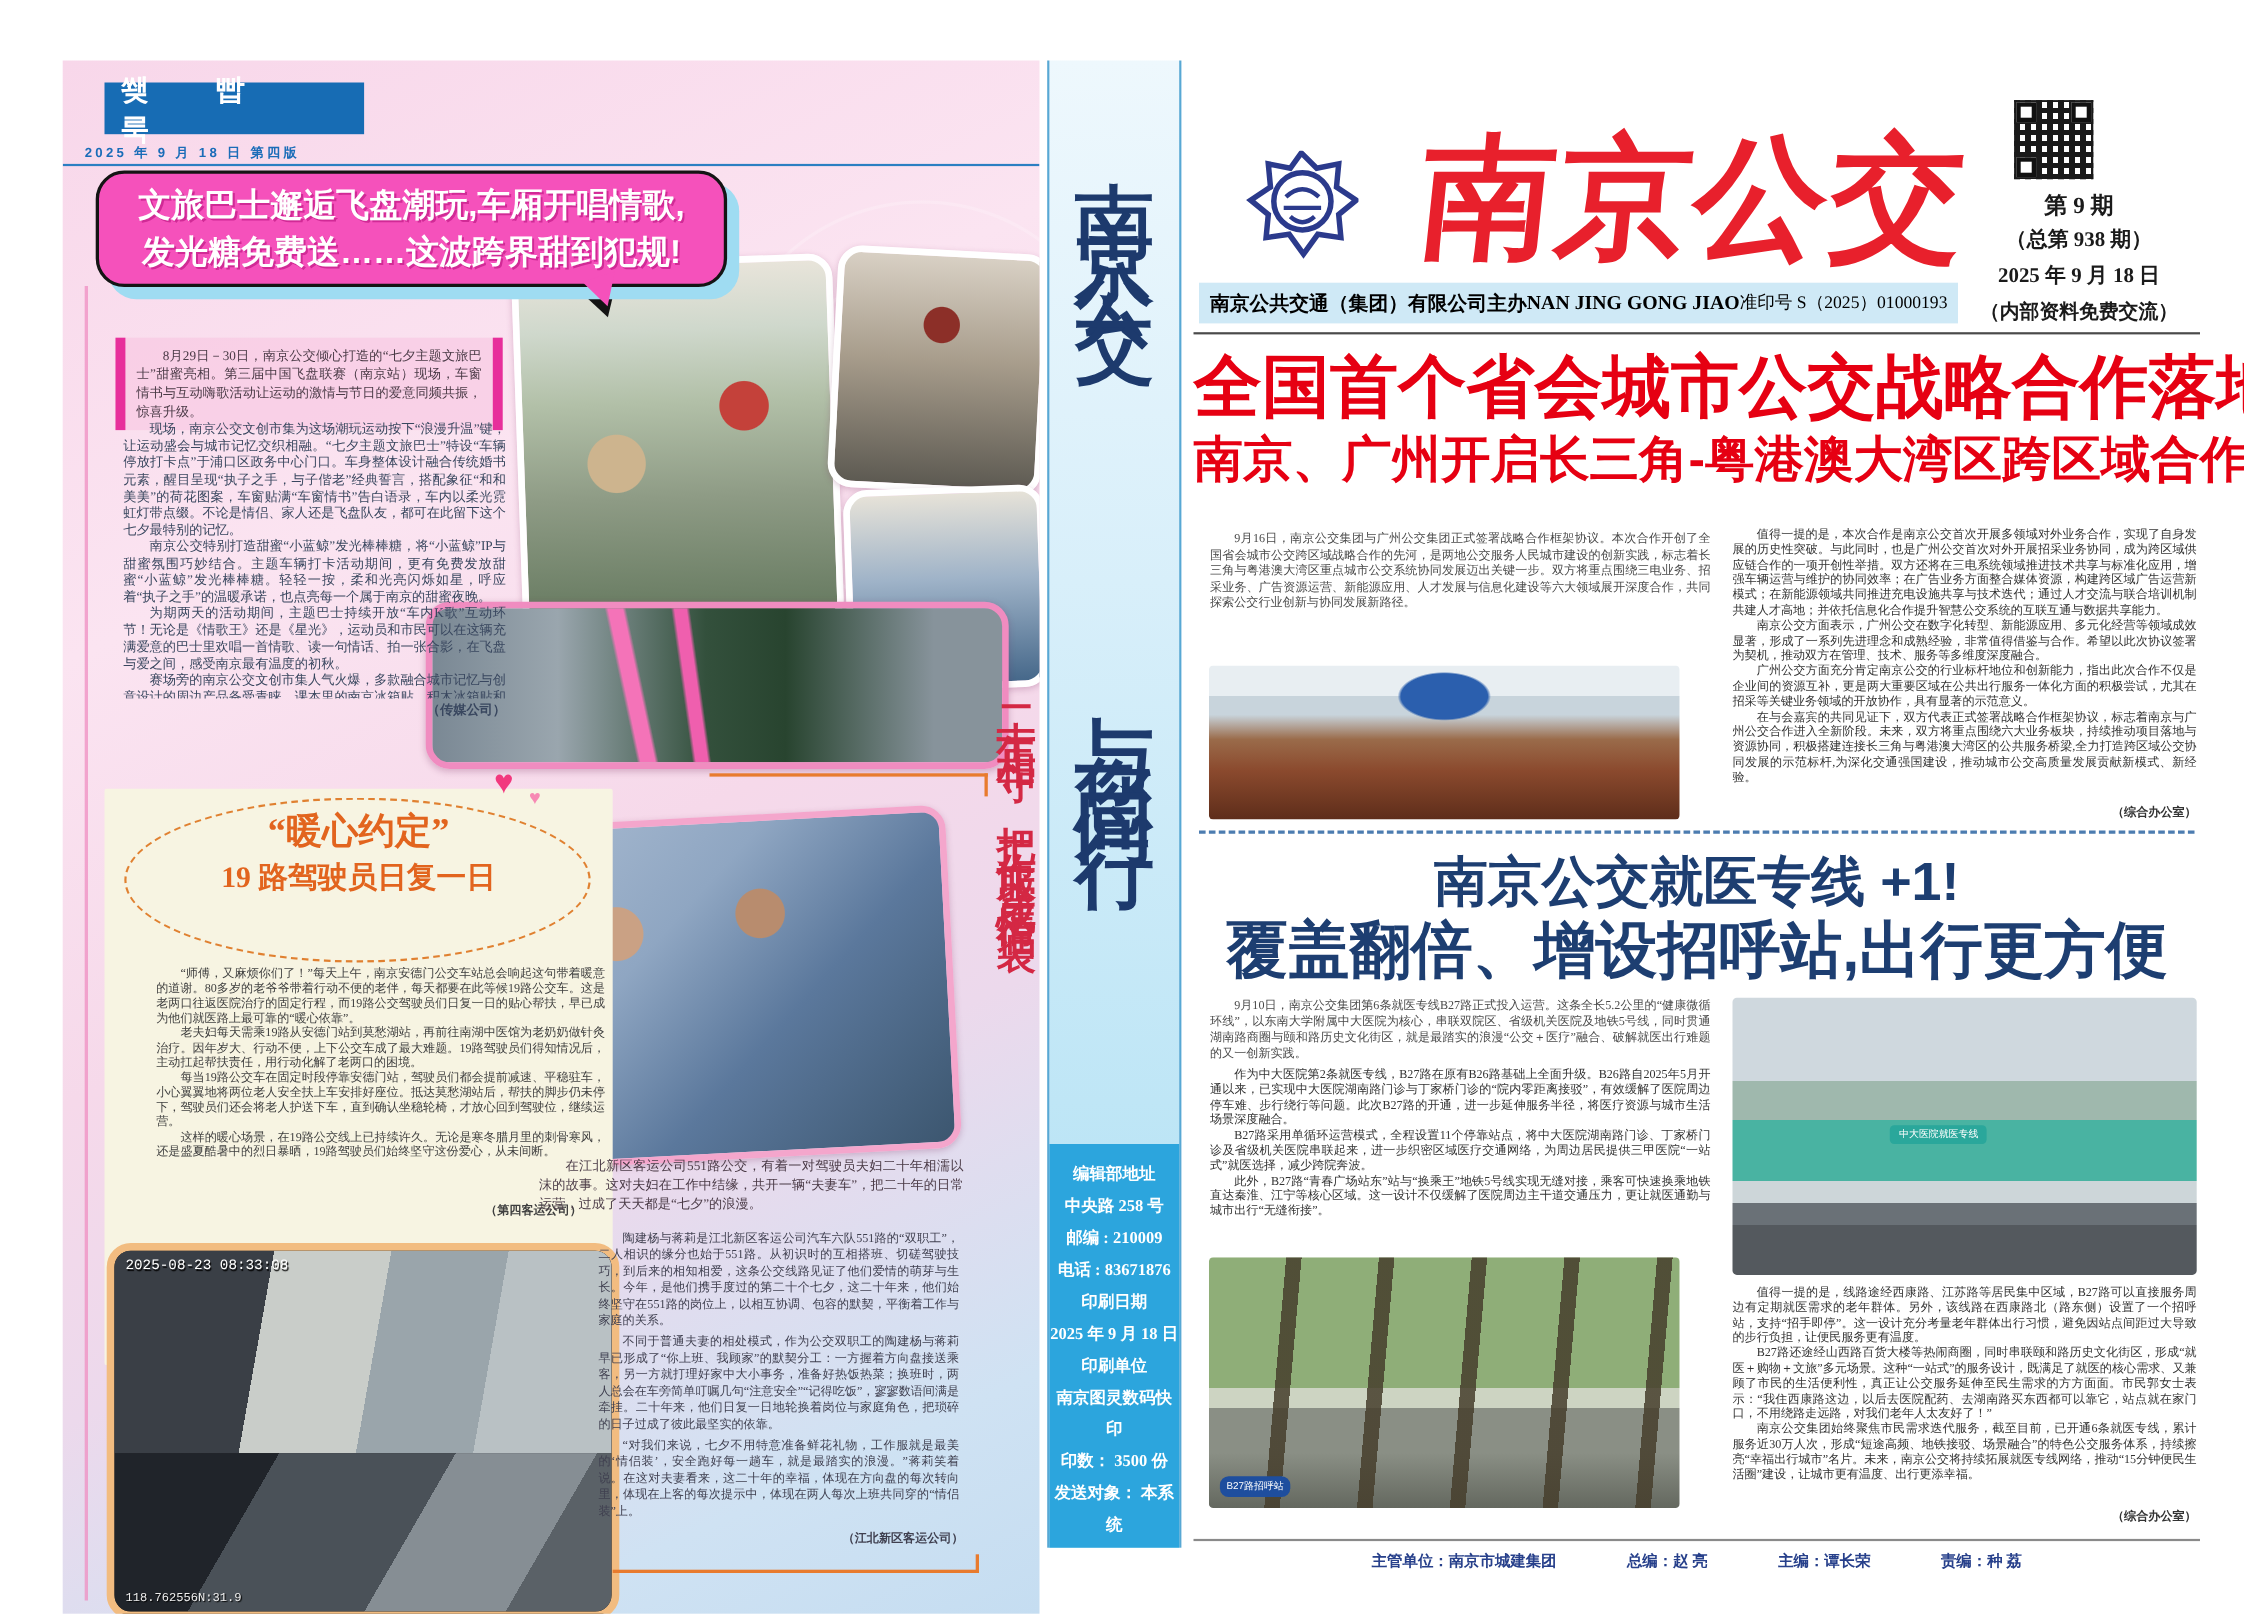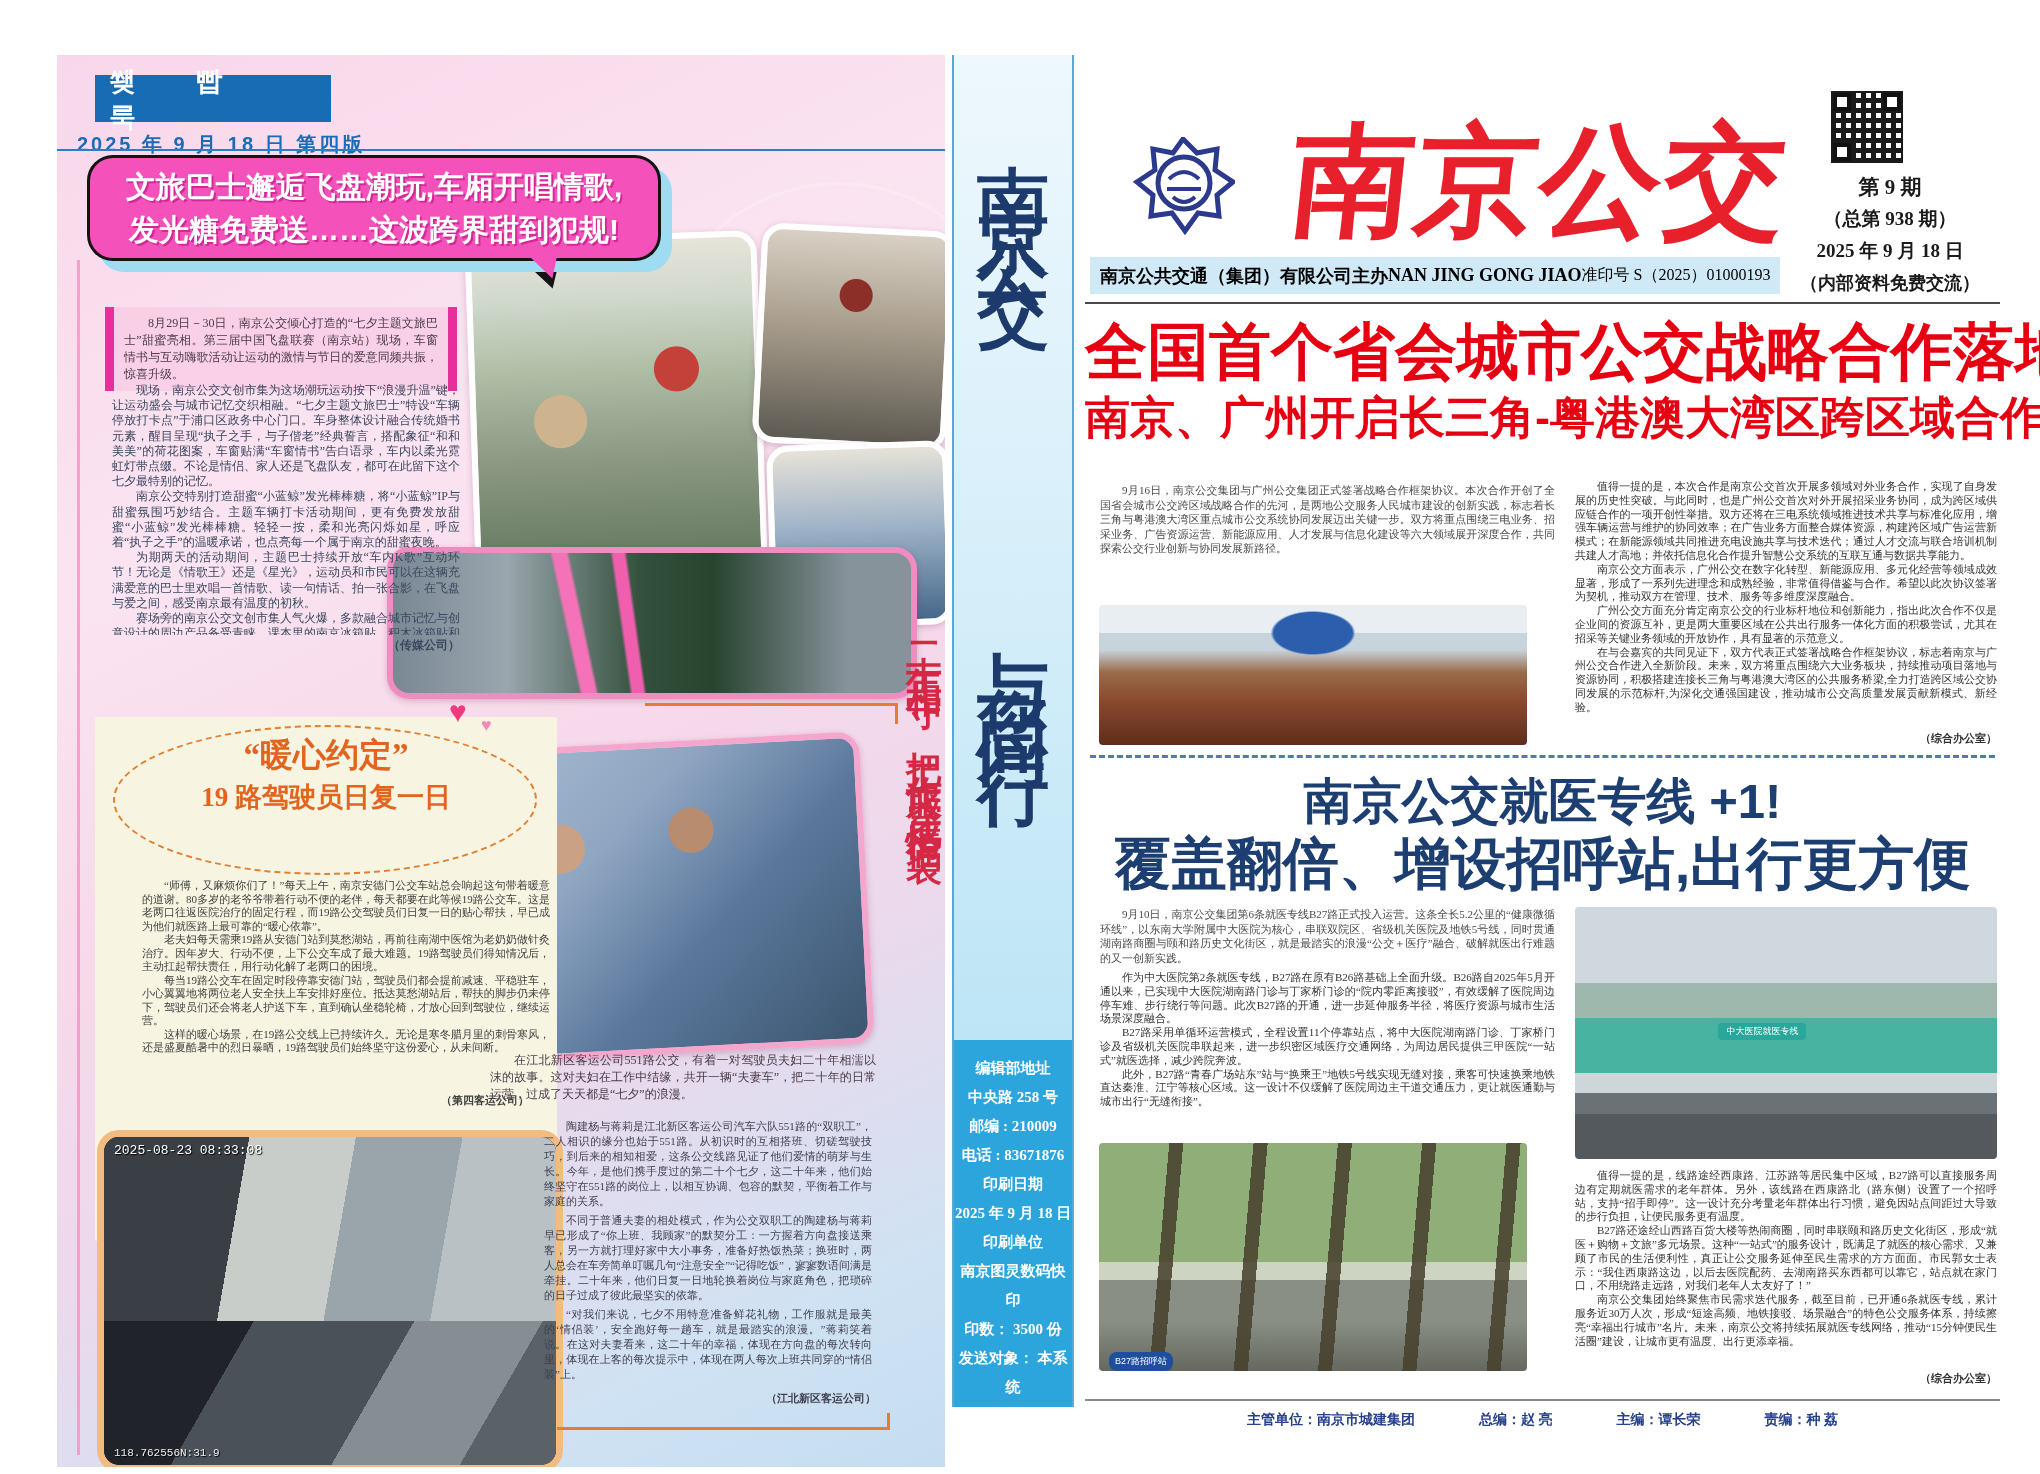--- a/index.html
+++ b/index.html
@@ -9,21 +9,21 @@
   
   .page-left{left:57px;top:55px;width:888px;height:1412px;
     background:
       radial-gradient(circle at 88% 22%, rgba(255,255,255,.0) 0 120px, rgba(255,255,255,.25) 121px 123px, transparent 124px 180px, rgba(255,255,255,.2) 181px 183px, transparent 184px),
       linear-gradient(155deg,#f8d7ea 0%,#fbe4f1 30%,#f6d9ea 52%,#ecd9ec 68%,#cfe2f3 88%,#c5ddf1 100%);
     overflow:hidden;}
   .edition-box{left:38px;top:20px;width:236px;height:47px;background:#176cb4;color:#fff;
     font-family:"Liberation Sans","DejaVu Sans",sans-serif;font-size:27px;font-weight:bold;
     display:flex;align-items:center;justify-content:center;letter-spacing:26px;padding-left:14px;box-sizing:border-box;}
   .date-line{left:20px;top:76px;color:#1a6cb8;font-family:"Liberation Sans","DejaVu Sans",sans-serif;
-    font-size:20px;font-weight:bold;letter-spacing:3px;}
+    font-size:12px;font-weight:bold;letter-spacing:3px;}
   .blue-rule{left:0;top:94px;width:888px;height:2px;background:#2b7fc2;}
   .side-rule{left:20px;top:205px;width:3px;height:1195px;background:#ef8ec2;opacity:.75;}
   .bubble{left:30px;top:100px;width:568px;height:100px;background:#f551bb;border:3px solid #141414;
     border-radius:26px;box-shadow:11px 11px 0 0 #9fdcf2;display:flex;flex-direction:column;
     align-items:center;justify-content:center;z-index:5;}
   .bubble div{color:#fff;font-family:"Liberation Sans","DejaVu Sans",sans-serif;font-weight:900;
     font-size:30px;line-height:1.45;text-shadow:2px 2px 0 #d12a96;white-space:nowrap;}
   .tailA{left:470px;top:198px;width:0;height:0;border-left:20px solid transparent;border-right:22px solid transparent;
     border-top:36px solid #141414;transform:rotate(-18deg);z-index:4;}
   .tailB{left:476px;top:196px;width:0;height:0;border-left:15px solid transparent;border-right:16px solid transparent;
@@ -85,21 +85,21 @@
   .hl-red{width:915px;text-align:center;color:#e60012;font-weight:900;
     font-family:"Liberation Sans","DejaVu Sans",sans-serif;white-space:nowrap;}
   .hl-navy{width:915px;text-align:center;color:#1d3e71;font-weight:900;
     font-family:"Liberation Sans","DejaVu Sans",sans-serif;white-space:nowrap;}
   .rcol p{margin:0;font-size:11px;line-height:13.8px;color:#333;text-indent:2em;text-align:justify;}
   .rkai p{margin:0;font-size:11px;line-height:14.5px;color:#4a4a4a;text-indent:2em;text-align:justify;}
   .dash-sep{left:5px;top:700px;width:905px;border-top:3px dashed #4c7cb0;}
   .foot-rule{left:0;top:1344px;width:915px;height:2px;background:#8a8a8a;}
   .footer{left:0;top:1356px;width:915px;display:flex;justify-content:center;gap:64px;
     color:#27408b;font-size:14px;font-weight:bold;}
-  .badge{position:absolute;left:10px;bottom:0;background:#1e4e9e;color:#fff;border-radius:8px;
+  .badge{position:absolute;left:10px;bottom:10px;background:#1e4e9e;color:#fff;border-radius:8px;
     padding:4px 6px;font-size:9px;font-family:"Liberation Sans","DejaVu Sans",sans-serif;text-align:center;line-height:1.2;}
   .banner{position:absolute;left:34%;top:46%;background:#2aa79b;color:#fff;border-radius:4px;
     padding:2px 8px;font-size:9px;font-family:"Liberation Sans","DejaVu Sans",sans-serif;}
   .heart{color:#f2387e;font-size:30px;z-index:7;}
 </style>
 </head>
 <body>
 
 <div class="canvas">
 

